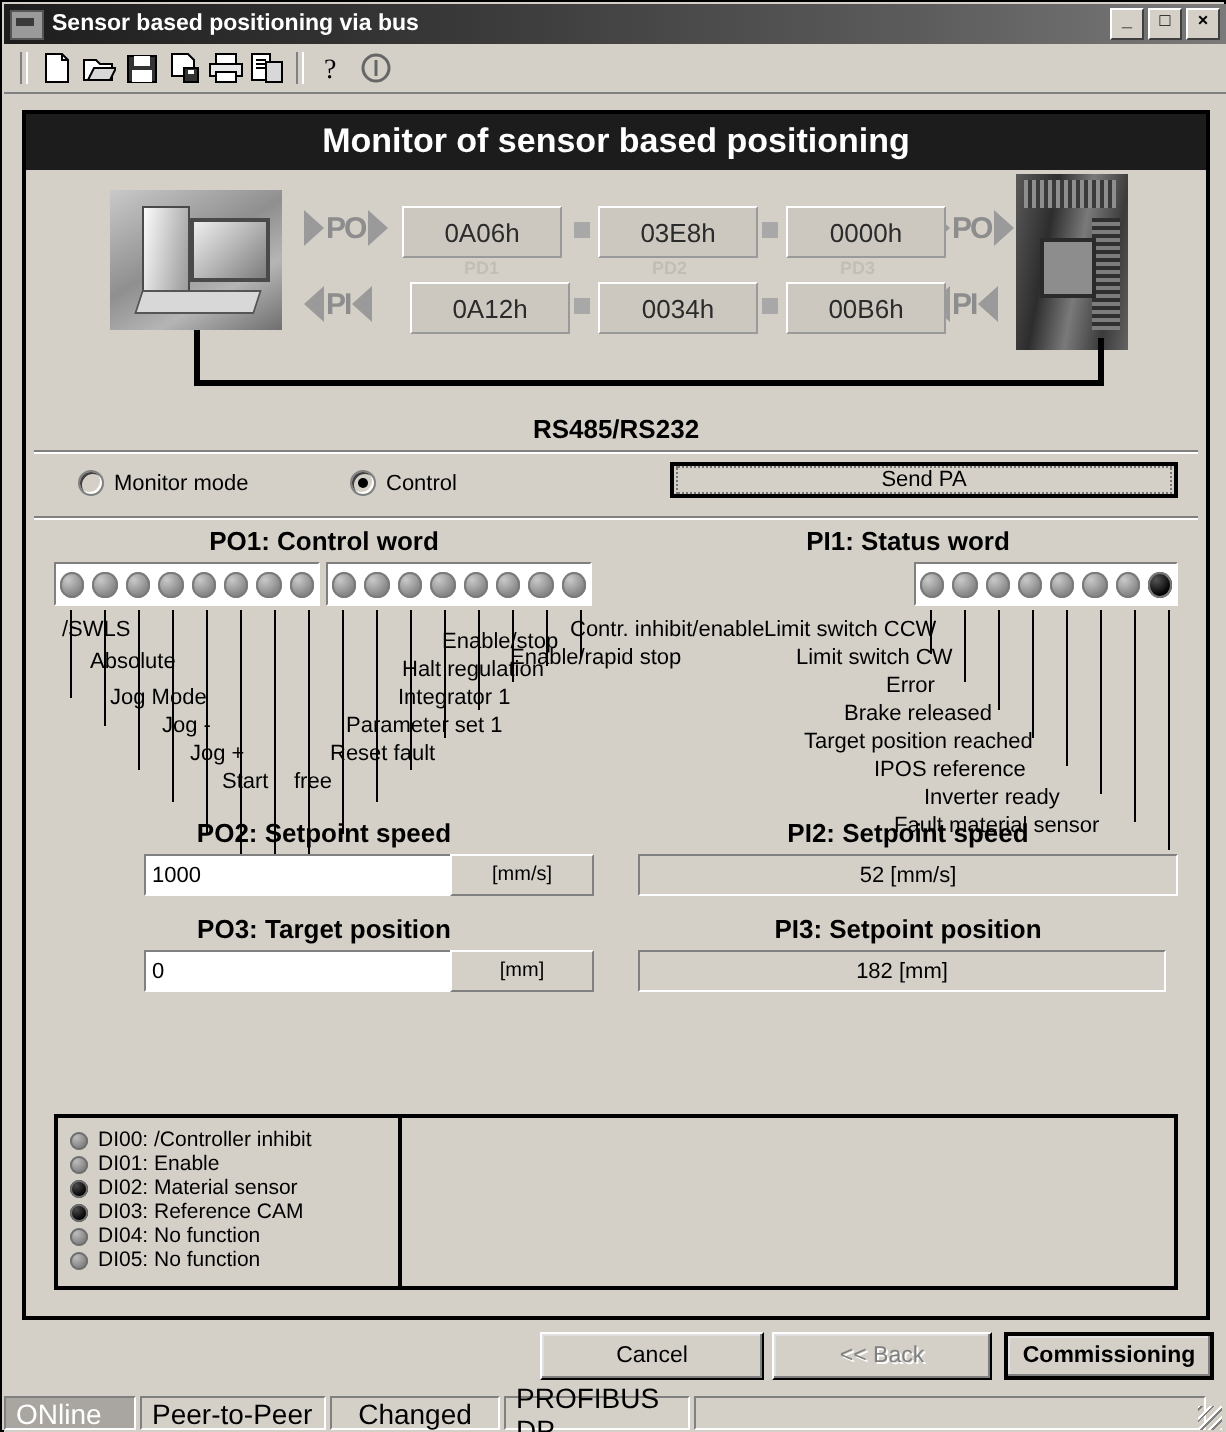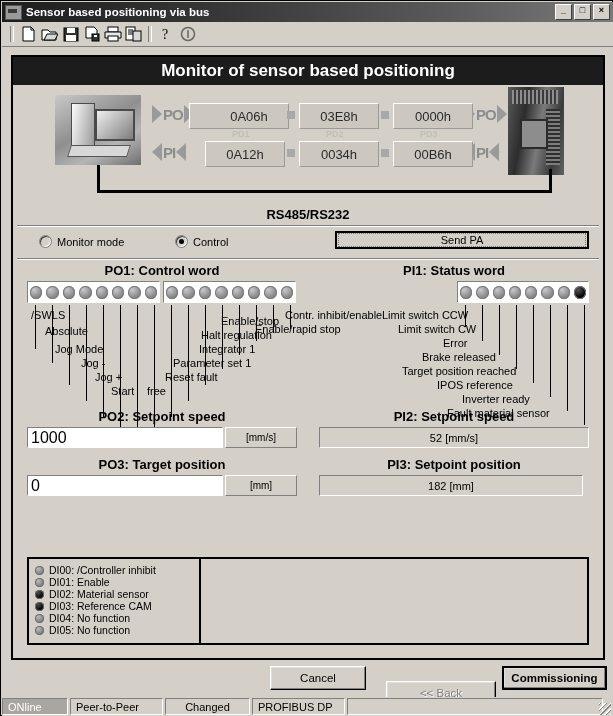--- a/index.html
+++ b/index.html
@@ -93,21 +93,21 @@
   .led.on{background:radial-gradient(circle at 34% 30%,#555,#000 65%);}
   .techopt{position:absolute;background:#a9a5a0;border:1px solid #fff;border-right-color:#6f6f6f;border-bottom-color:#6f6f6f;
      display:flex;align-items:center;justify-content:center;font-size:11px;box-sizing:border-box;}
 
   .tick{position:absolute;width:1px;background:#000;}
   .blab{position:absolute;font-size:11px;white-space:nowrap;}
 
   
   .vtitle{position:absolute;font-size:13px;font-weight:bold;text-align:center;}
   .inpf{position:absolute;height:21px;background:#fff;border:1px solid #808080;border-right-color:#fff;border-bottom-color:#fff;
-     display:flex;align-items:center;padding-left:3px;font-size:16px;box-sizing:border-box;}
+     display:flex;align-items:center;padding-left:3px;font-size:11px;box-sizing:border-box;margin-left:45px;}
   .unitf{position:absolute;height:21px;background:#d4d0c8;border:1px solid #fff;border-right-color:#808080;border-bottom-color:#808080;
      display:flex;align-items:center;justify-content:center;font-size:10px;box-sizing:border-box;}
   .rof{position:absolute;height:21px;background:#d4d0c8;border:1px solid #808080;border-right-color:#fff;border-bottom-color:#fff;
      display:flex;align-items:center;justify-content:center;font-size:11px;box-sizing:border-box;}
 
   
   .dipanel{position:absolute;left:14px;top:500px;width:562px;height:88px;background:#d4d0c8;
     border:2px solid #000;box-sizing:border-box;display:flex;}
   .dilist{width:172px;padding:5px 0 0 6px;box-sizing:border-box;border-right:2px solid #000;}
   .dirow{display:flex;align-items:center;height:12px;font-size:10.5px;}
@@ -120,21 +120,21 @@
   .btn{position:absolute;height:24px;background:#d4d0c8;border:1px solid #fff;
     border-right-color:#000;border-bottom-color:#000;
     box-shadow:inset -1px -1px 0 #808080, inset 1px 1px 0 #dfdfdf;
     display:flex;align-items:center;justify-content:center;font-size:11.5px;box-sizing:border-box;}
   .btn.def{border:2px solid #000;font-weight:bold;}
   .btn.dis{color:#808080;text-shadow:1px 1px 0 #fff;}
 
   
   .status{position:absolute;left:1px;top:696px;width:611px;height:19px;background:#d4d0c8;display:flex;align-items:center;}
   .sfield{height:17px;border:1px solid #808080;border-right-color:#fff;border-bottom-color:#fff;
-     display:flex;align-items:center;padding-left:5px;font-size:11px;box-sizing:border-box;margin-right:2px;}
+     display:flex;align-items:center;padding-left:5px;font-size:14px;box-sizing:border-box;margin-right:2px;}
   .sfield.hl{background:#a9a5a0;color:#fff;}
   .grip{position:absolute;right:2px;bottom:1px;width:12px;height:12px;
     background:repeating-linear-gradient(135deg,#fff 0 1px,#808080 1px 2px,transparent 2px 4px);}
 </style>
 </head>
 <body>
 
 <div class="win">
 
   <div class="titlebar">
@@ -246,21 +246,21 @@
           <div class="tri tri-l"></div>
           <div class="lbl">PI</div>
           <div class="tri tri-l"></div>
         </div>
         <div class="arw" style="left:452px;top:58px;">
           <div class="tri tri-l"></div>
           <div class="lbl">PI</div>
           <div class="tri tri-l"></div>
         </div>
 
-        <div class="vbox" style="left:176px;top:18px;padding-left:20px;">0A06h</div>
+        <div class="vbox" style="left:188px;top:18px;">0A06h</div>
         <div class="conn" style="left:274px;top:26px;"></div>
         <div class="vbox" style="left:286px;top:18px;">03E8h</div>
         <div class="conn" style="left:368px;top:26px;"></div>
         <div class="vbox" style="left:380px;top:18px;">0000h</div>
 
         <div class="pdlabel" style="left:219px;top:44px;">PD1</div>
         <div class="pdlabel" style="left:313px;top:44px;">PD2</div>
         <div class="pdlabel" style="left:407px;top:44px;">PD3</div>
 
         <div class="vbox" style="left:192px;top:56px;">0A12h</div>
@@ -422,24 +422,24 @@
             </div>
             <div class="dirow">
               <div class="diled"></div>
               <span>DI05: No function</span>
             </div>
           </div>
       </div>
     </div>
 
     <div class="btnrow">
-      <div class="btn" style="left:268px;top:0;width:96px;">
+      <div class="btn" style="left:268px;top:0;width:112px;">
         <span>Cancel</span>
       </div>
-      <div class="btn dis" style="left:384px;top:15px;width:110px;">
+      <div class="btn dis" style="left:384px;top:0;width:110px;">
         <span>&lt;&lt; Back</span>
       </div>
       <div class="btn def" style="left:500px;top:0;width:105px;">
         <span>Commissioning</span>
       </div>
     </div>
   </div>
 
   <div class="status">
     <div class="sfield hl" style="width:66px;">ONline</div>

